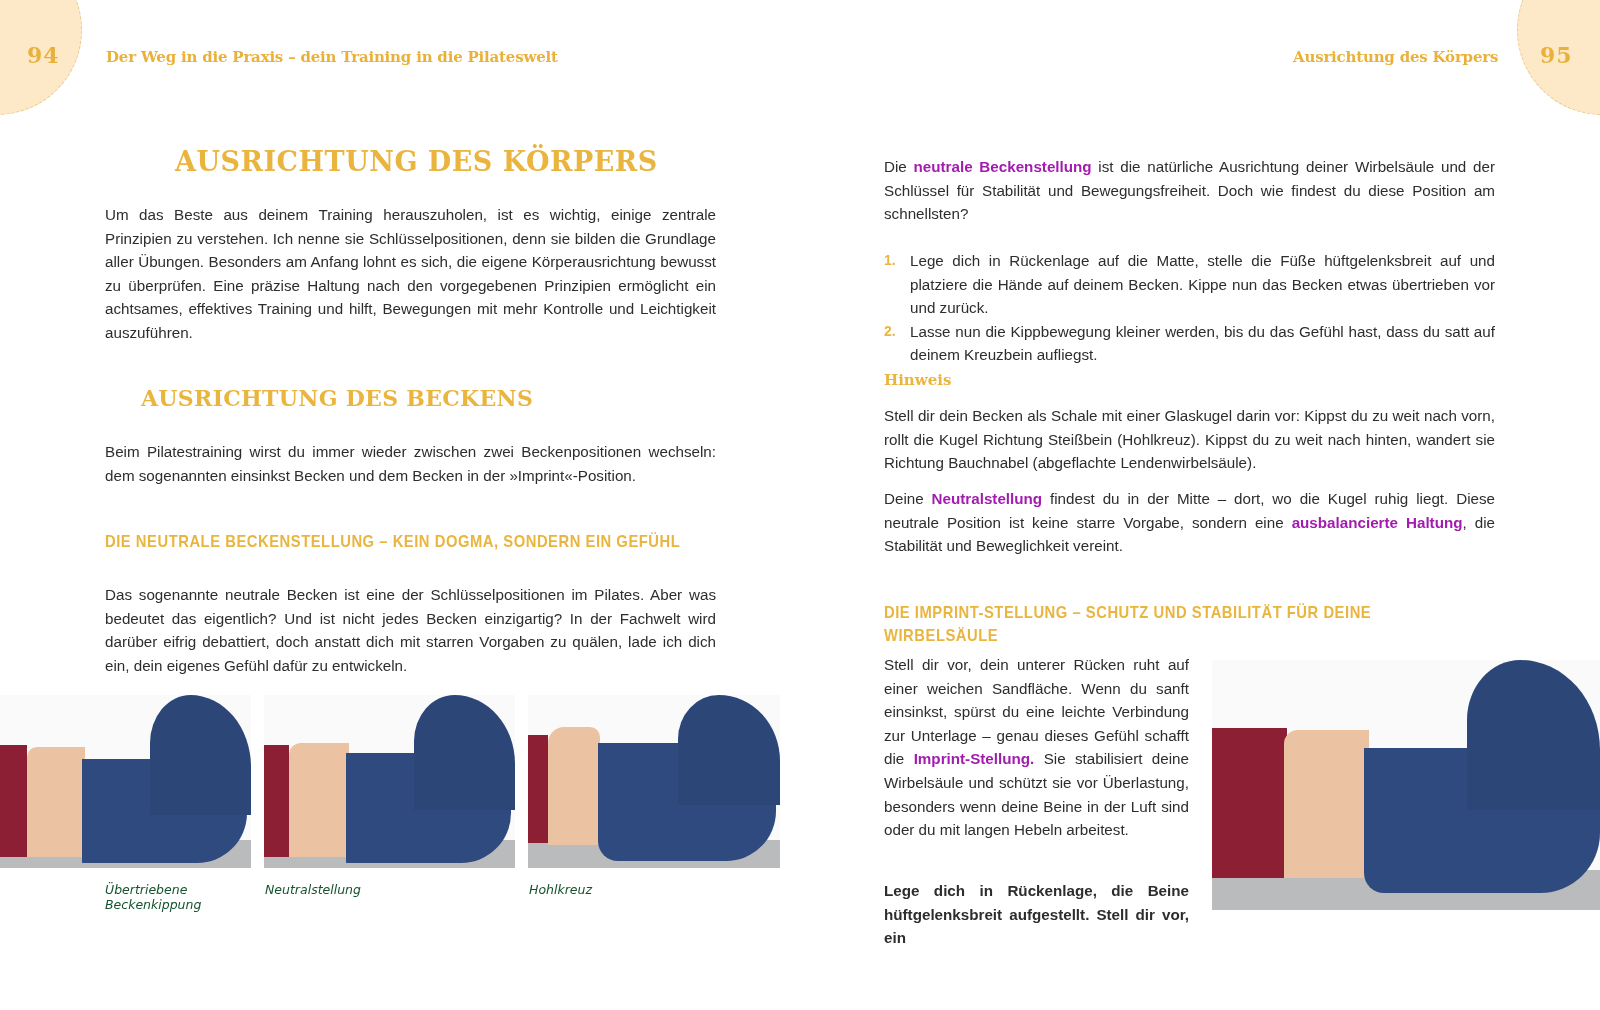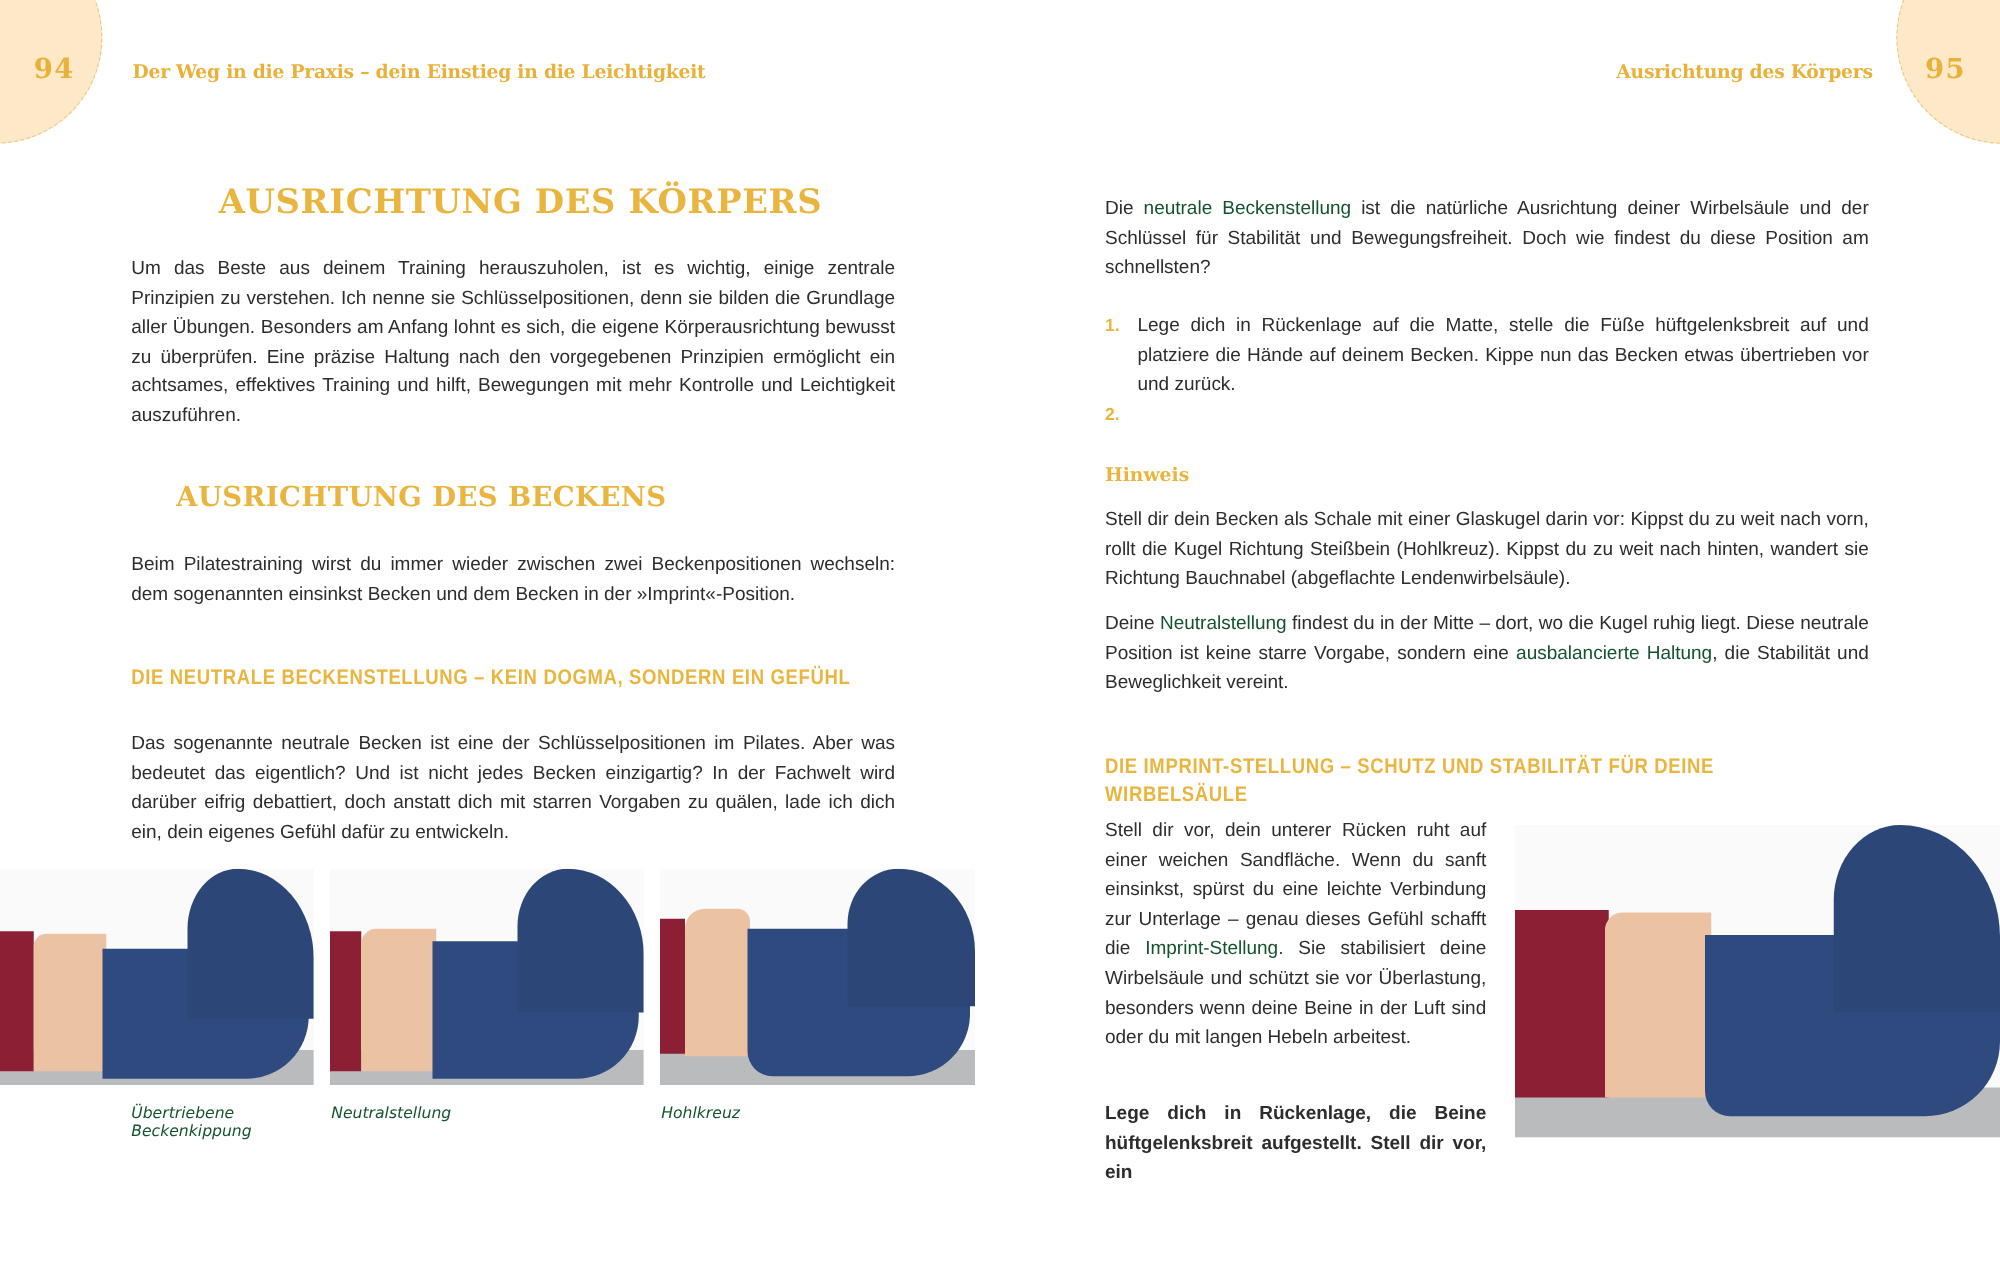--- a/index.html
+++ b/index.html
@@ -37,21 +37,21 @@
   }
   .hint-label {
     position: absolute; font-family: "DejaVu Serif", serif; font-weight: bold;
     color: #eab53f; font-size: 15px;
   }
 
   .para {
     position: absolute; font-size: 15.2px; line-height: 23.6px; color: #2d2d2d;
     text-align: justify;
   }
-  .para .hl { color: #14532d; font-weight: normal; }
+  .para .hl { color: #a21caf; font-weight: bold; }
 
   .steps { position: absolute; list-style: none; }
   .steps li { position: relative; padding-left: 26px; font-size: 15.2px; line-height: 23.6px; color: #2d2d2d; text-align: justify; }
   .steps .num { position: absolute; left: 0; top: 0; color: #eab53f; font-weight: bold; font-size: 14px; }
 
   .photo {
     position: absolute; overflow: hidden; background: #fafafa;
   }
   .photo .mat { position: absolute; left: 0; right: 0; bottom: 0; height: 16%; background: #b9bbbd; }
   .photo .top { position: absolute; background: #8d1f34; }
@@ -62,21 +62,21 @@
   .caption {
     position: absolute; font-family: "DejaVu Sans", sans-serif; font-style: italic;
     font-size: 12.5px; line-height: 15px; color: #14532d;
   }
 </style>
 </head>
 <body>
 
 <div class="page-circle left"></div>
 <div class="page-num" style="left:27px; top:42px;">94</div>
-<div class="running-head" style="left:106px;">Der Weg in die Praxis – dein Einstieg in die Leichtigkeit</div>
+<div class="running-head" style="left:106px;">Der Weg in die Praxis – dein Training in die Pilateswelt</div>
 
 <div class="h1" style="left:175px; top:146px;">AUSRICHTUNG DES KÖRPERS</div>
 
 <p class="para" style="left:105px; top:203px; width:611px;">Um das Beste aus deinem Training herauszuholen, ist es wichtig, einige zentrale Prinzipien zu verstehen. Ich nenne sie Schlüsselpositionen, denn sie bilden die Grundlage aller Übungen. Besonders am Anfang lohnt es sich, die eigene Körperausrichtung bewusst zu überprüfen. Eine präzise Haltung nach den vorgegebenen Prinzipien ermöglicht ein achtsames, effektives Training und hilft, Bewegungen mit mehr Kontrolle und Leichtigkeit auszuführen.</p>
 
 <div class="h2" style="left:105px; top:385px;margin-left:36px;">AUSRICHTUNG DES BECKENS</div>
 
 <p class="para" style="left:105px; top:440px; width:611px;">Beim Pilatestraining wirst du immer wieder zwischen zwei Beckenpositionen wechseln: dem sogenannten einsinkst Becken und dem Becken in der »Imprint«-Position.</p>
 
 <div class="h3" style="left:105px; top:530px; width:700px; transform: scaleX(0.87);">Die neutrale Beckenstellung – kein Dogma, sondern ein Gefühl</div>
@@ -110,21 +110,21 @@
 <div class="caption" style="left:529px; top:882px;">Hohlkreuz</div>
 
 <div class="page-circle right"></div>
 <div class="page-num" style="left:1540px; top:42px;">95</div>
 <div class="running-head" style="left:1293px;">Ausrichtung des Körpers</div>
 
 <p class="para" style="left:884px; top:155px; width:611px;"><span>Die </span><span class="hl">neutrale Beckenstellung</span><span> ist die natürliche Ausrichtung deiner Wirbelsäule und der Schlüssel für Stabilität und Bewegungsfreiheit. Doch wie findest du diese Position am schnellsten?</span></p>
 
 <ol class="steps" style="left:884px; top:249px; width:611px;">
   <li><span class="num">1.</span><span>Lege dich in Rückenlage auf die Matte, stelle die Füße hüftgelenksbreit auf und platziere die Hände auf deinem Becken. Kippe nun das Becken etwas übertrieben vor und zurück.</span></li>
-  <li><span class="num">2.</span></li>
+  <li><span class="num">2.</span><span>Lasse nun die Kippbewegung kleiner werden, bis du das Gefühl hast, dass du satt auf deinem Kreuzbein aufliegst.</span></li>
 </ol>
 
 <div class="hint-label" style="left:884px; top:371px;">Hinweis</div>
 <p class="para" style="left:884px; top:404px; width:611px;">Stell dir dein Becken als Schale mit einer Glaskugel darin vor: Kippst du zu weit nach vorn, rollt die Kugel Richtung Steißbein (Hohlkreuz). Kippst du zu weit nach hinten, wandert sie Richtung Bauchnabel (abgeflachte Lendenwirbelsäule).</p>
 
 <p class="para" style="left:884px; top:487px; width:611px;"><span>Deine </span><span class="hl">Neutralstellung</span><span> findest du in der Mitte – dort, wo die Kugel ruhig liegt. Diese neutrale Position ist keine starre Vorgabe, sondern eine </span><span class="hl">ausbalancierte Haltung</span><span>, die Stabilität und Beweglichkeit vereint.</span></p>
 
 <div class="h3" style="left:884px; top:601px; width:620px; transform: scaleX(0.87);">Die Imprint-Stellung – Schutz und Stabilität für deine Wirbelsäule</div>
 
 <p class="para" style="left:884px; top:653px; width:305px;"><span>Stell dir vor, dein unterer Rücken ruht auf einer weichen Sandfläche. Wenn du sanft einsinkst, spürst du eine leichte Verbindung zur Unterlage – genau dieses Gefühl schafft die </span><span class="hl">Imprint-Stellung.</span><span> Sie stabilisiert deine Wirbelsäule und schützt sie vor Überlastung, besonders wenn deine Beine in der Luft sind oder du mit langen Hebeln arbeitest.</span></p>

